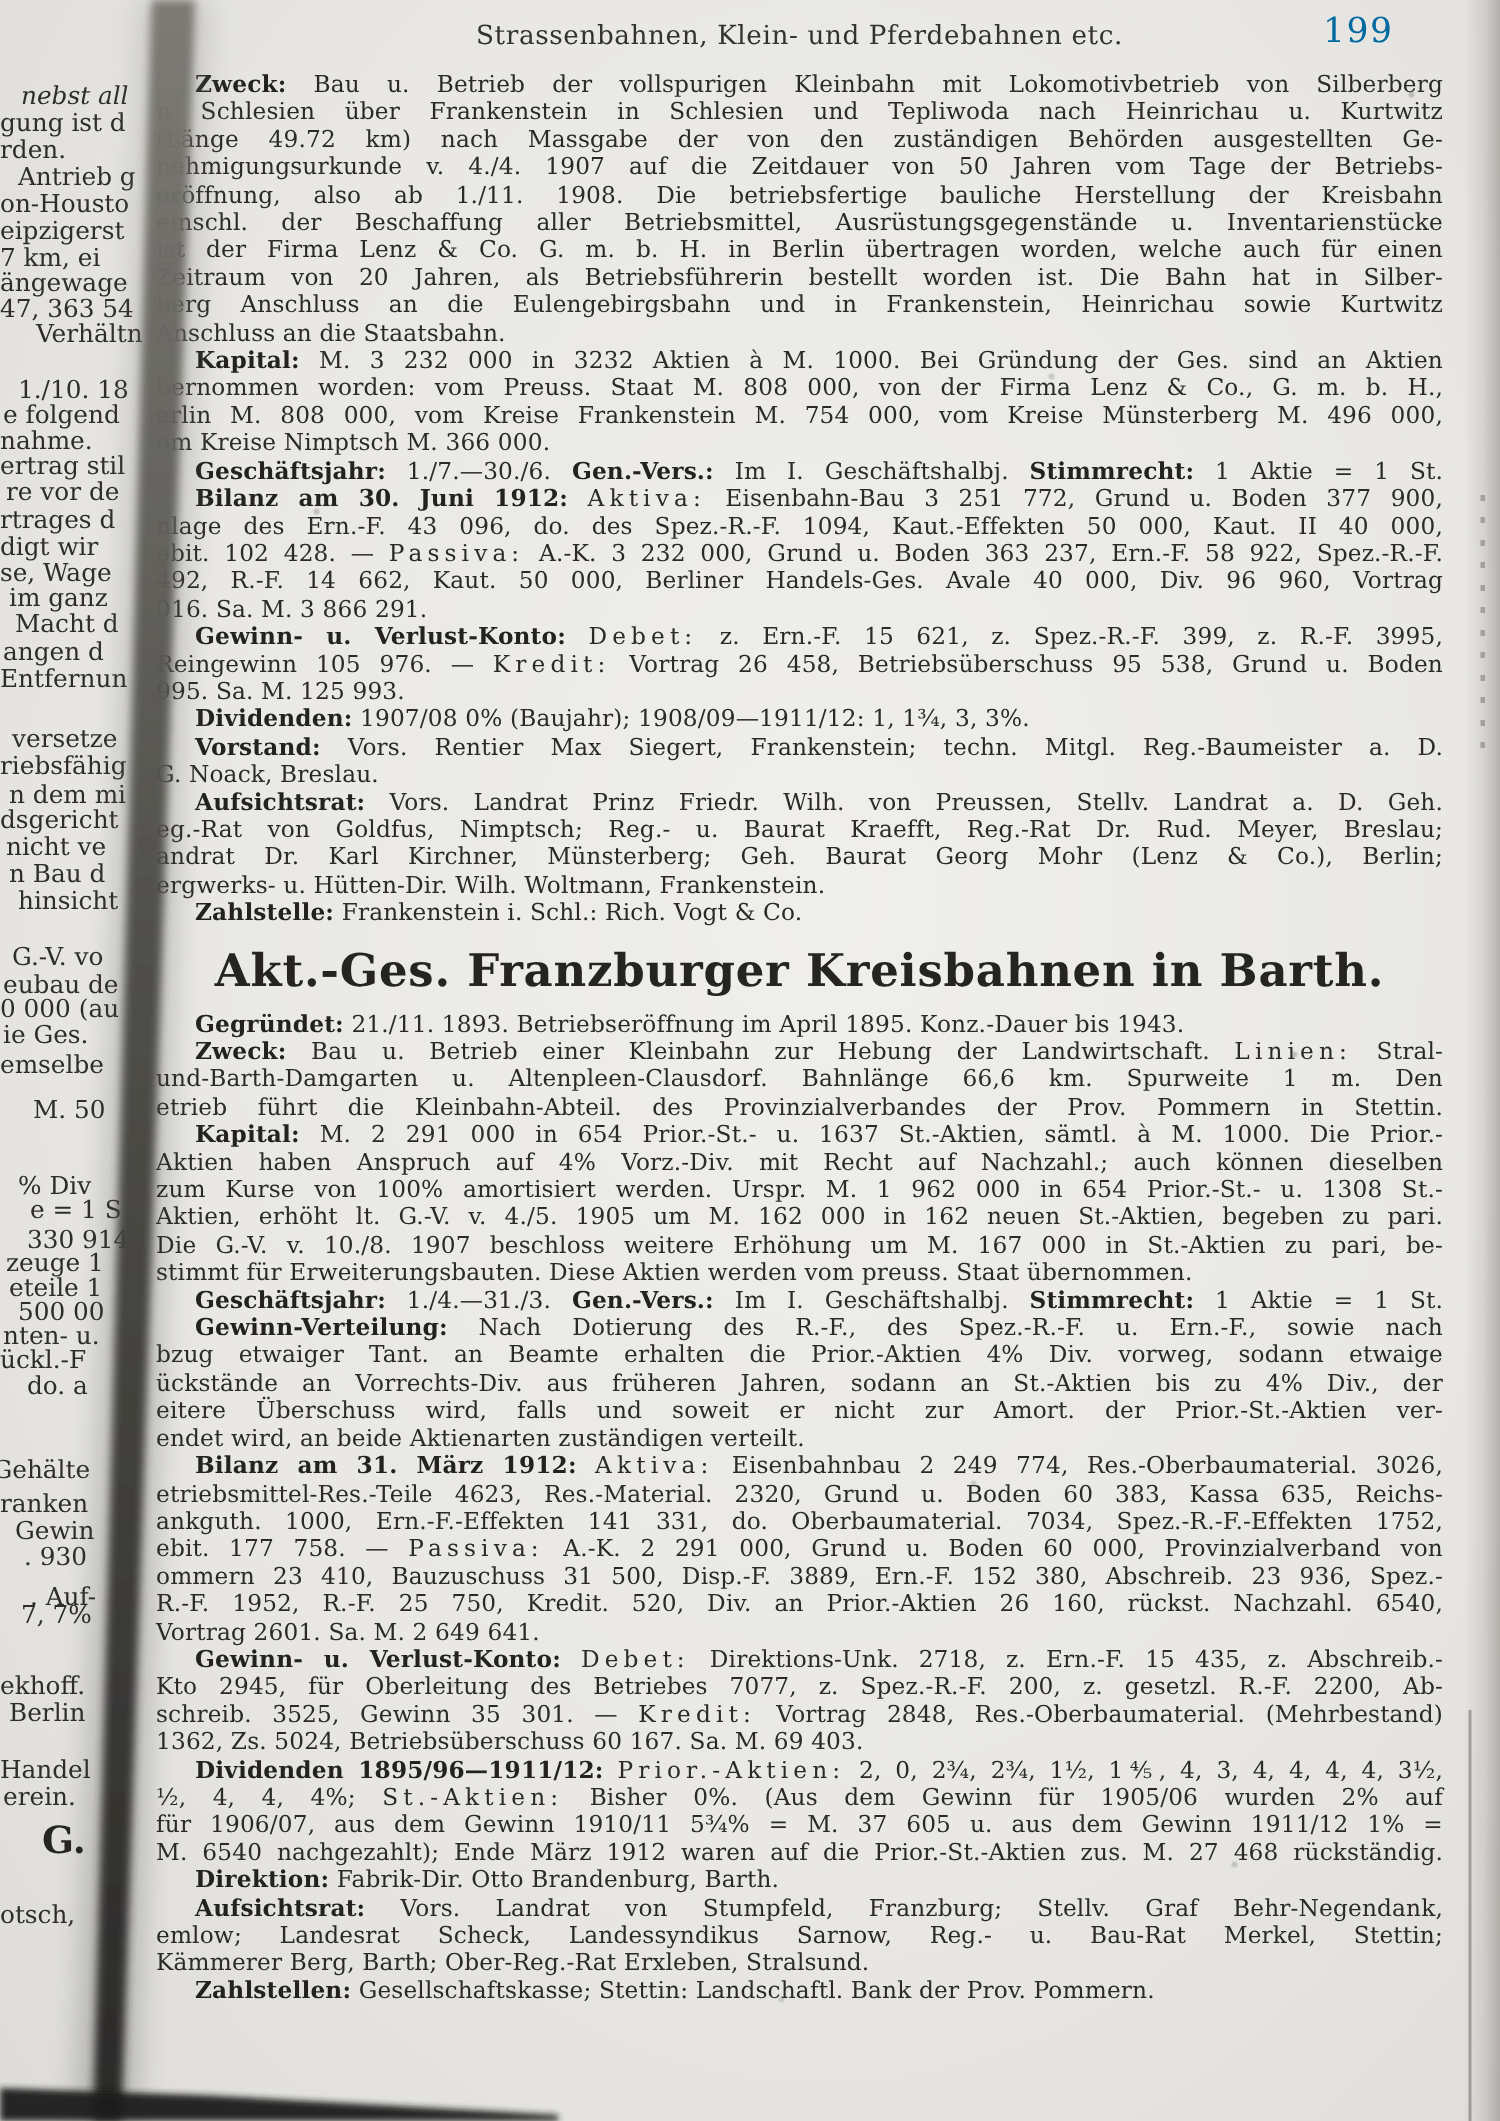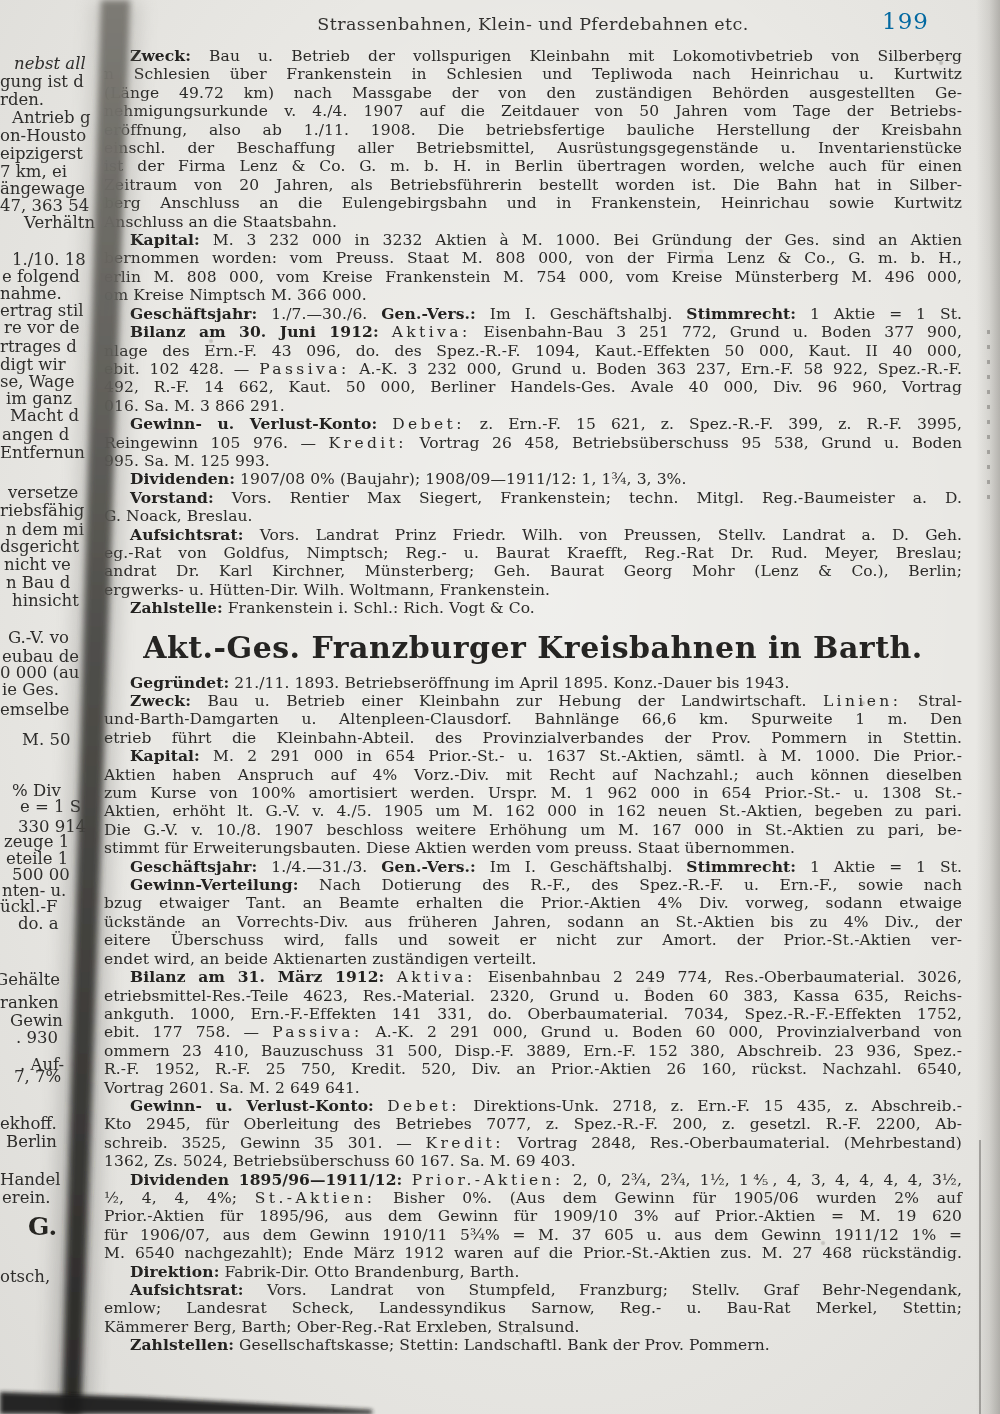--- a/index.html
+++ b/index.html
@@ -192,21 +192,20 @@
     <div class="ln jf"><span>ebit. 177 758. — </span><span class="gsp">Passiva:</span><span> A.-K. 2 291 000, Grund u. Boden 60 000, Provinzialverband von</span></div>
     <div class="ln jf"><span>ommern 23 410, Bauzuschuss 31 500, Disp.-F. 3889, Ern.-F. 152 380, Abschreib. 23 936, Spez.-</span></div>
     <div class="ln jf"><span>R.-F. 1952, R.-F. 25 750, Kredit. 520, Div. an Prior.-Aktien 26 160, rückst. Nachzahl. 6540,</span></div>
     <div class="ln"><span>Vortrag 2601. Sa. M. 2 649 641.</span></div>
     <div class="ln ind jf"><span class="bld">Gewinn- u. Verlust-Konto:</span><span> </span><span class="gsp">Debet:</span><span> Direktions-Unk. 2718, z. Ern.-F. 15 435, z. Abschreib.-</span></div>
     <div class="ln jf"><span>Kto 2945, für Oberleitung des Betriebes 7077, z. Spez.-R.-F. 200, z. gesetzl. R.-F. 2200, Ab-</span></div>
     <div class="ln jf"><span>schreib. 3525, Gewinn 35 301. — </span><span class="gsp">Kredit:</span><span> Vortrag 2848, Res.-Oberbaumaterial. (Mehrbestand)</span></div>
     <div class="ln"><span>1362, Zs. 5024, Betriebsüberschuss 60 167. Sa. M. 69 403.</span></div>
     <div class="ln ind jf"><span class="bld">Dividenden 1895/96—1911/12:</span><span> </span><span class="gsp">Prior.-Aktien:</span><span> 2, 0, 2¾, 2¾, 1½, 1⅘, 4, 3, 4, 4, 4, 4, 3½,</span></div>
     <div class="ln jf"><span>½, 4, 4, 4%; </span><span class="gsp">St.-Aktien:</span><span> Bisher 0%. (Aus dem Gewinn für 1905/06 wurden 2% auf</span></div>
-    <div class="ln jf"><span>Prior.-Aktien für 1895/96, aus dem Gewinn für 1909/10 3% auf Prior.-Aktien = M. 19 620</span></div>
     <div class="ln jf"><span>für 1906/07, aus dem Gewinn 1910/11 5¾% = M. 37 605 u. aus dem Gewinn 1911/12 1% =</span></div>
     <div class="ln jf"><span>M. 6540 nachgezahlt); Ende März 1912 waren auf die Prior.-St.-Aktien zus. M. 27 468 rückständig.</span></div>
     <div class="ln ind"><span class="bld">Direktion:</span><span> Fabrik-Dir. Otto Brandenburg, Barth.</span></div>
     <div class="ln ind jf"><span class="bld">Aufsichtsrat:</span><span> Vors. Landrat von Stumpfeld, Franzburg; Stellv. Graf Behr-Negendank,</span></div>
     <div class="ln jf"><span>emlow; Landesrat Scheck, Landessyndikus Sarnow, Reg.- u. Bau-Rat Merkel, Stettin;</span></div>
     <div class="ln"><span>Kämmerer Berg, Barth; Ober-Reg.-Rat Erxleben, Stralsund.</span></div>
     <div class="ln ind"><span class="bld">Zahlstellen:</span><span> Gesellschaftskasse; Stettin: Landschaftl. Bank der Prov. Pommern.</span></div>
   </div>
 
 <svg id="gutter-svg" width="1000" height="1414" viewBox="0 0 1000 1414">

